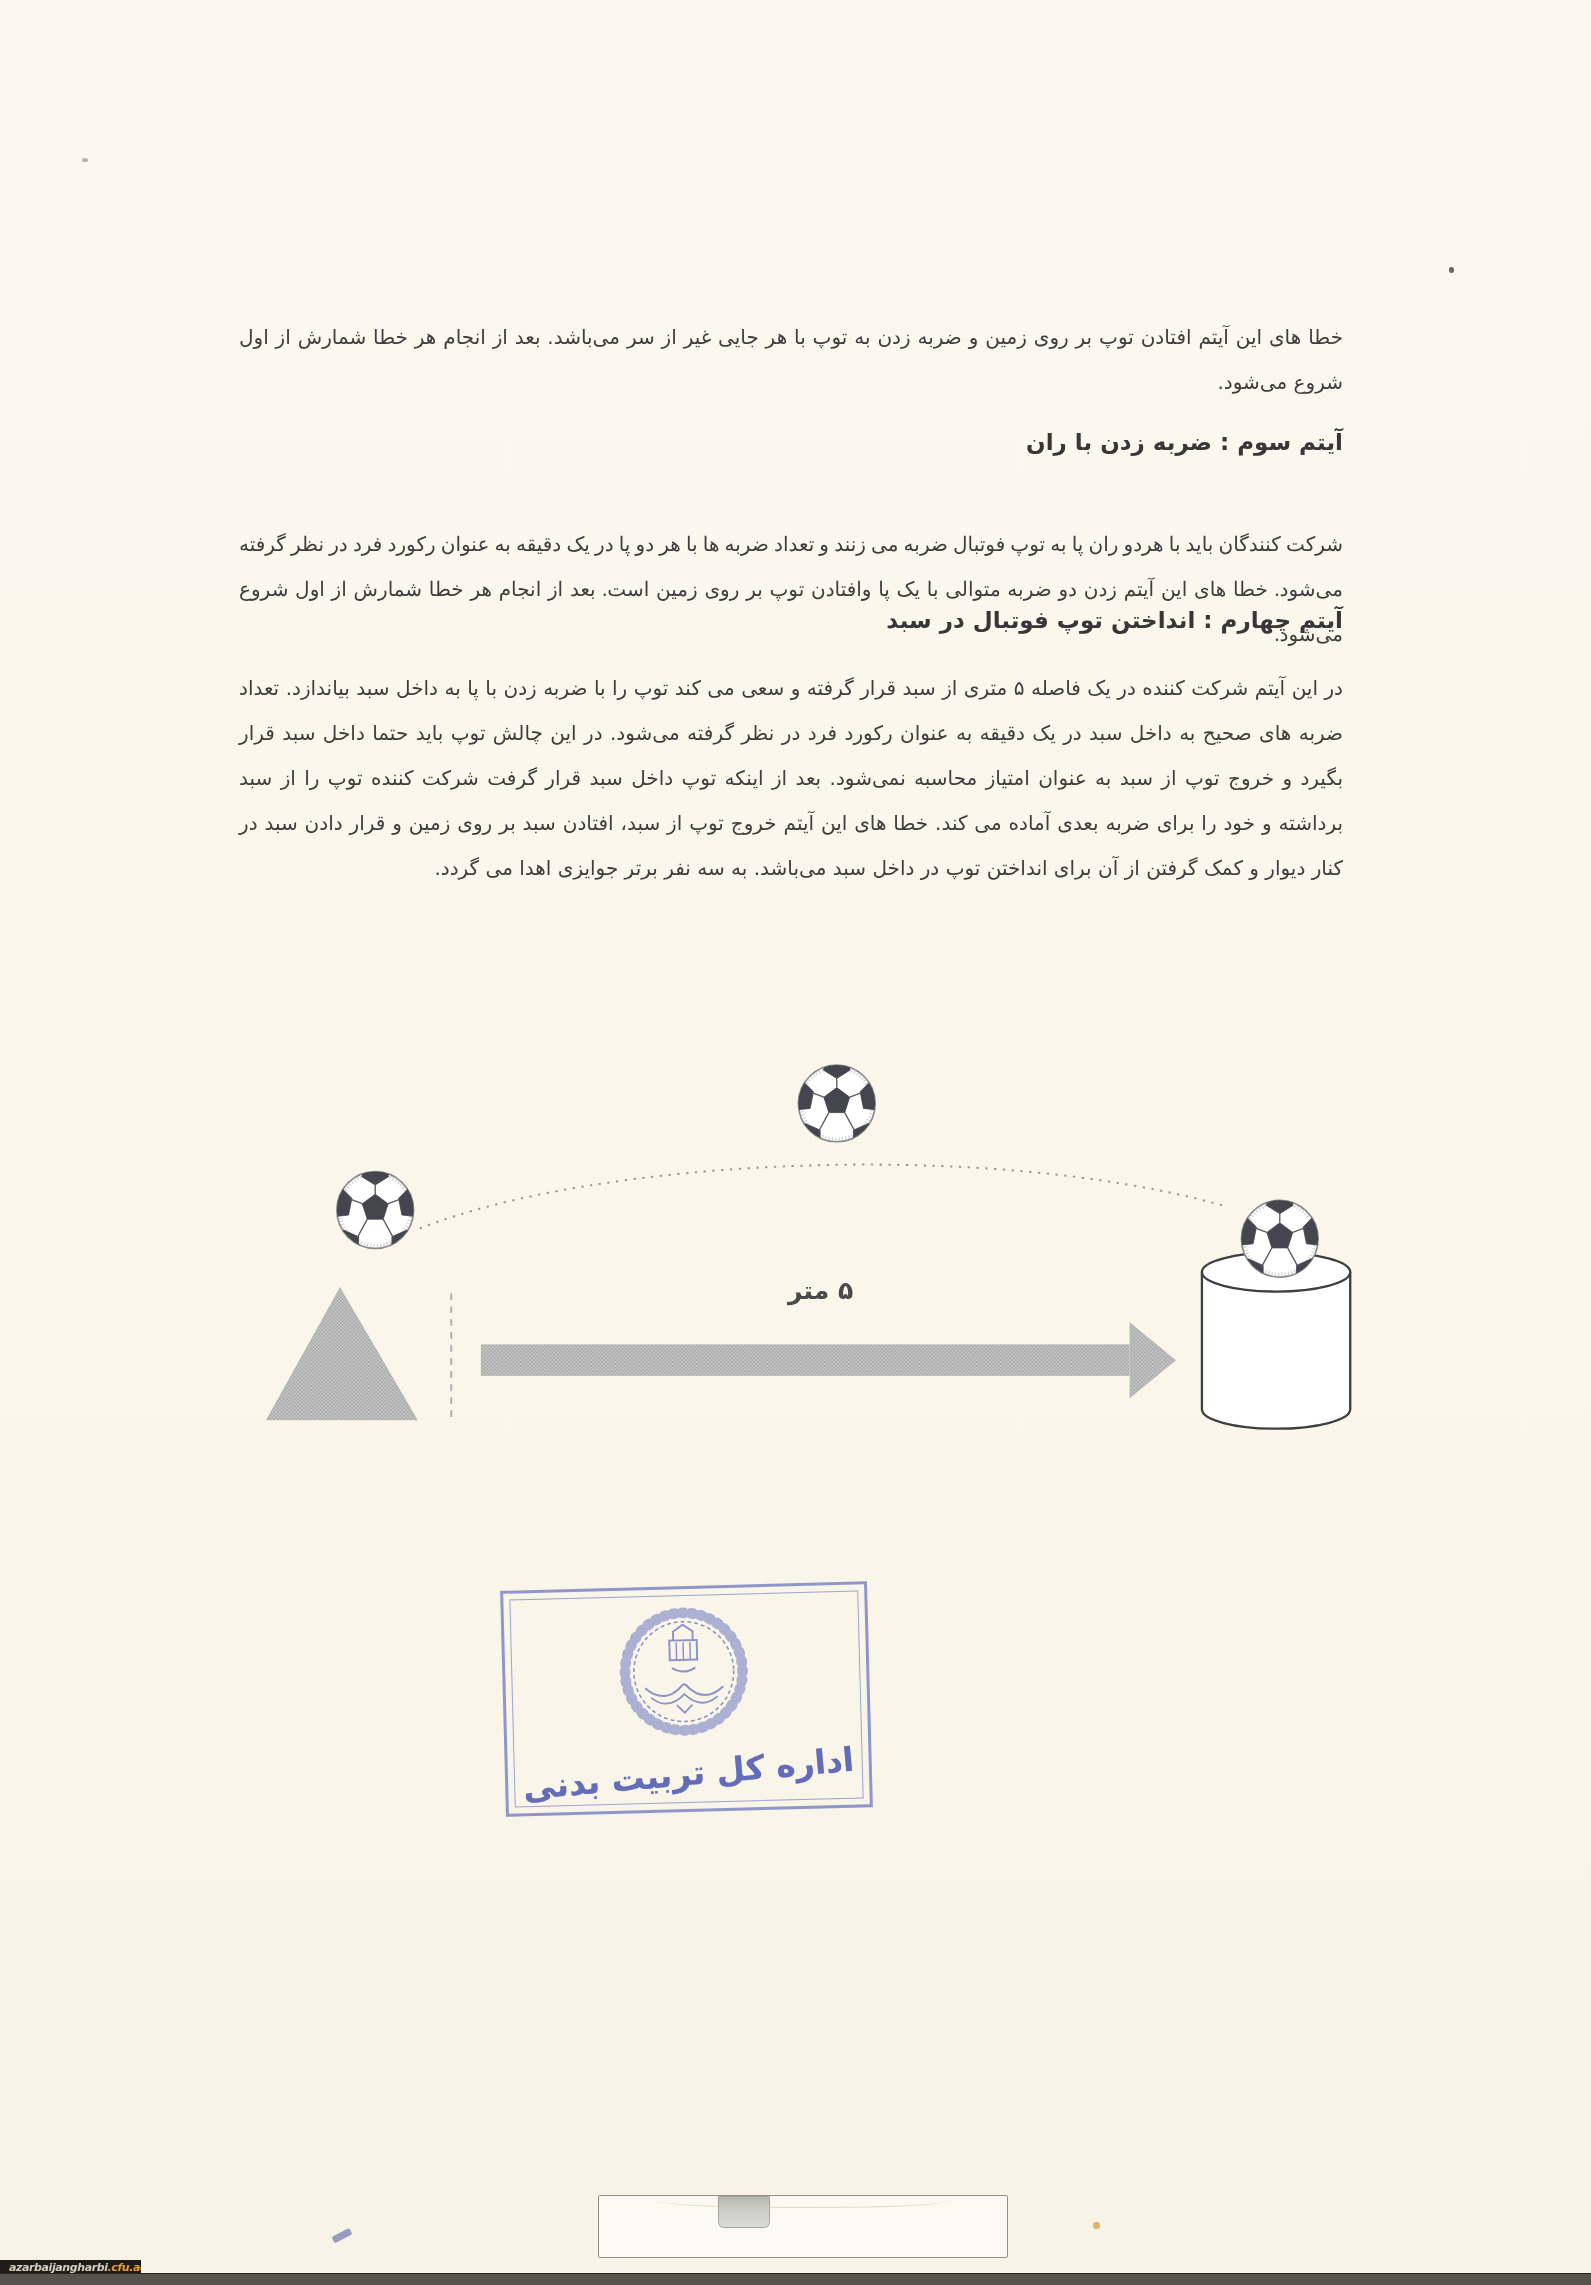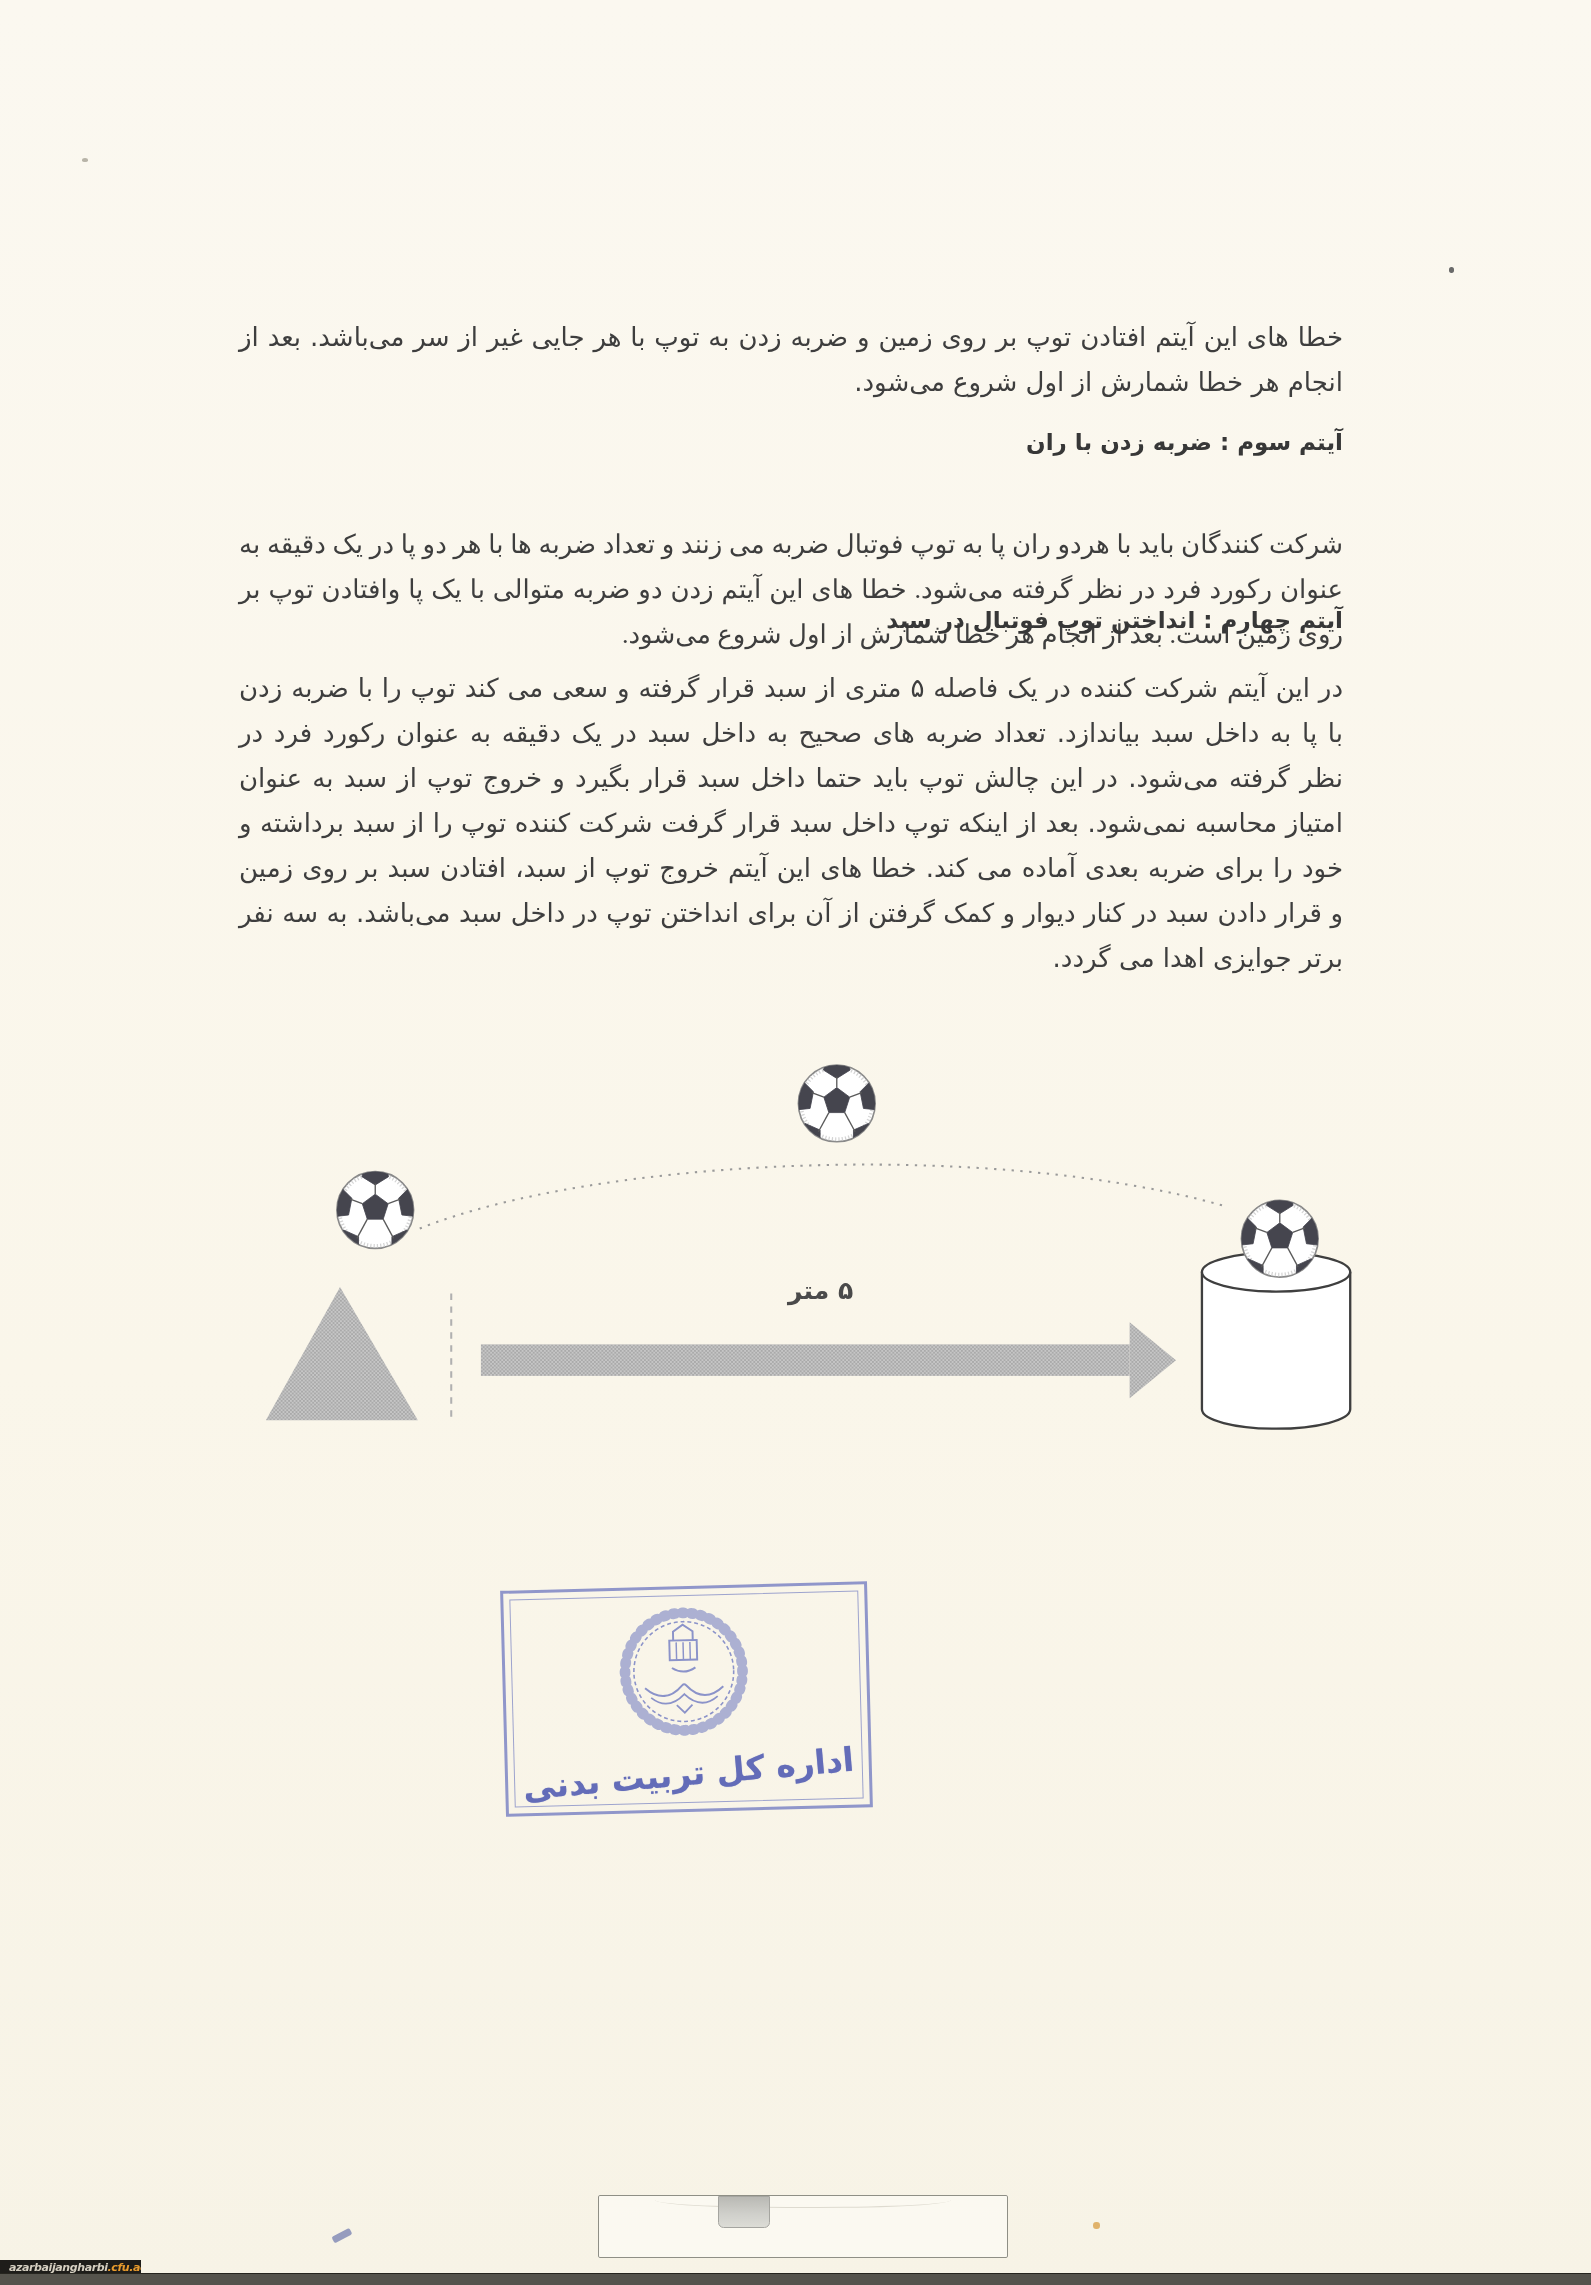--- a/index.html
+++ b/index.html
@@ -4,21 +4,21 @@
 <style>
   html,body{margin:0;padding:0;}
   body{
     width:1592px;height:2286px;position:relative;overflow:hidden;
     background:#faf7ee;
     font-family:"DejaVu Sans", sans-serif;
   }
   .page{position:absolute;inset:0;background:linear-gradient(180deg,#fbf8f0 0%,#faf6ea 60%,#f7f3e6 100%);}
   
   .text-abs{position:absolute;left:239px;width:1104px;direction:rtl;color:#3e3e3e;margin:0;}
-  .body-text{font-size:26px;line-height:45px;text-align:justify;text-justify:inter-word;letter-spacing:0;}
+  .body-text{font-size:20px;line-height:45px;text-align:justify;text-justify:inter-word;letter-spacing:0;}
   .heading{font-size:23px;font-weight:bold;color:#373737;text-align:right;margin:0;}
   
   .diagram-svg{position:absolute;left:0;top:1020px;width:1592px;height:519px;}
   .distance-label{
     position:absolute;left:788px;top:1276px;width:121px;height:37px;
     direction:rtl;text-align:left;font-size:25px;color:#4a4a4a;font-weight:bold;
   }
   
   .stamp{
     position:absolute;left:503px;top:1586px;width:367px;height:226px;

